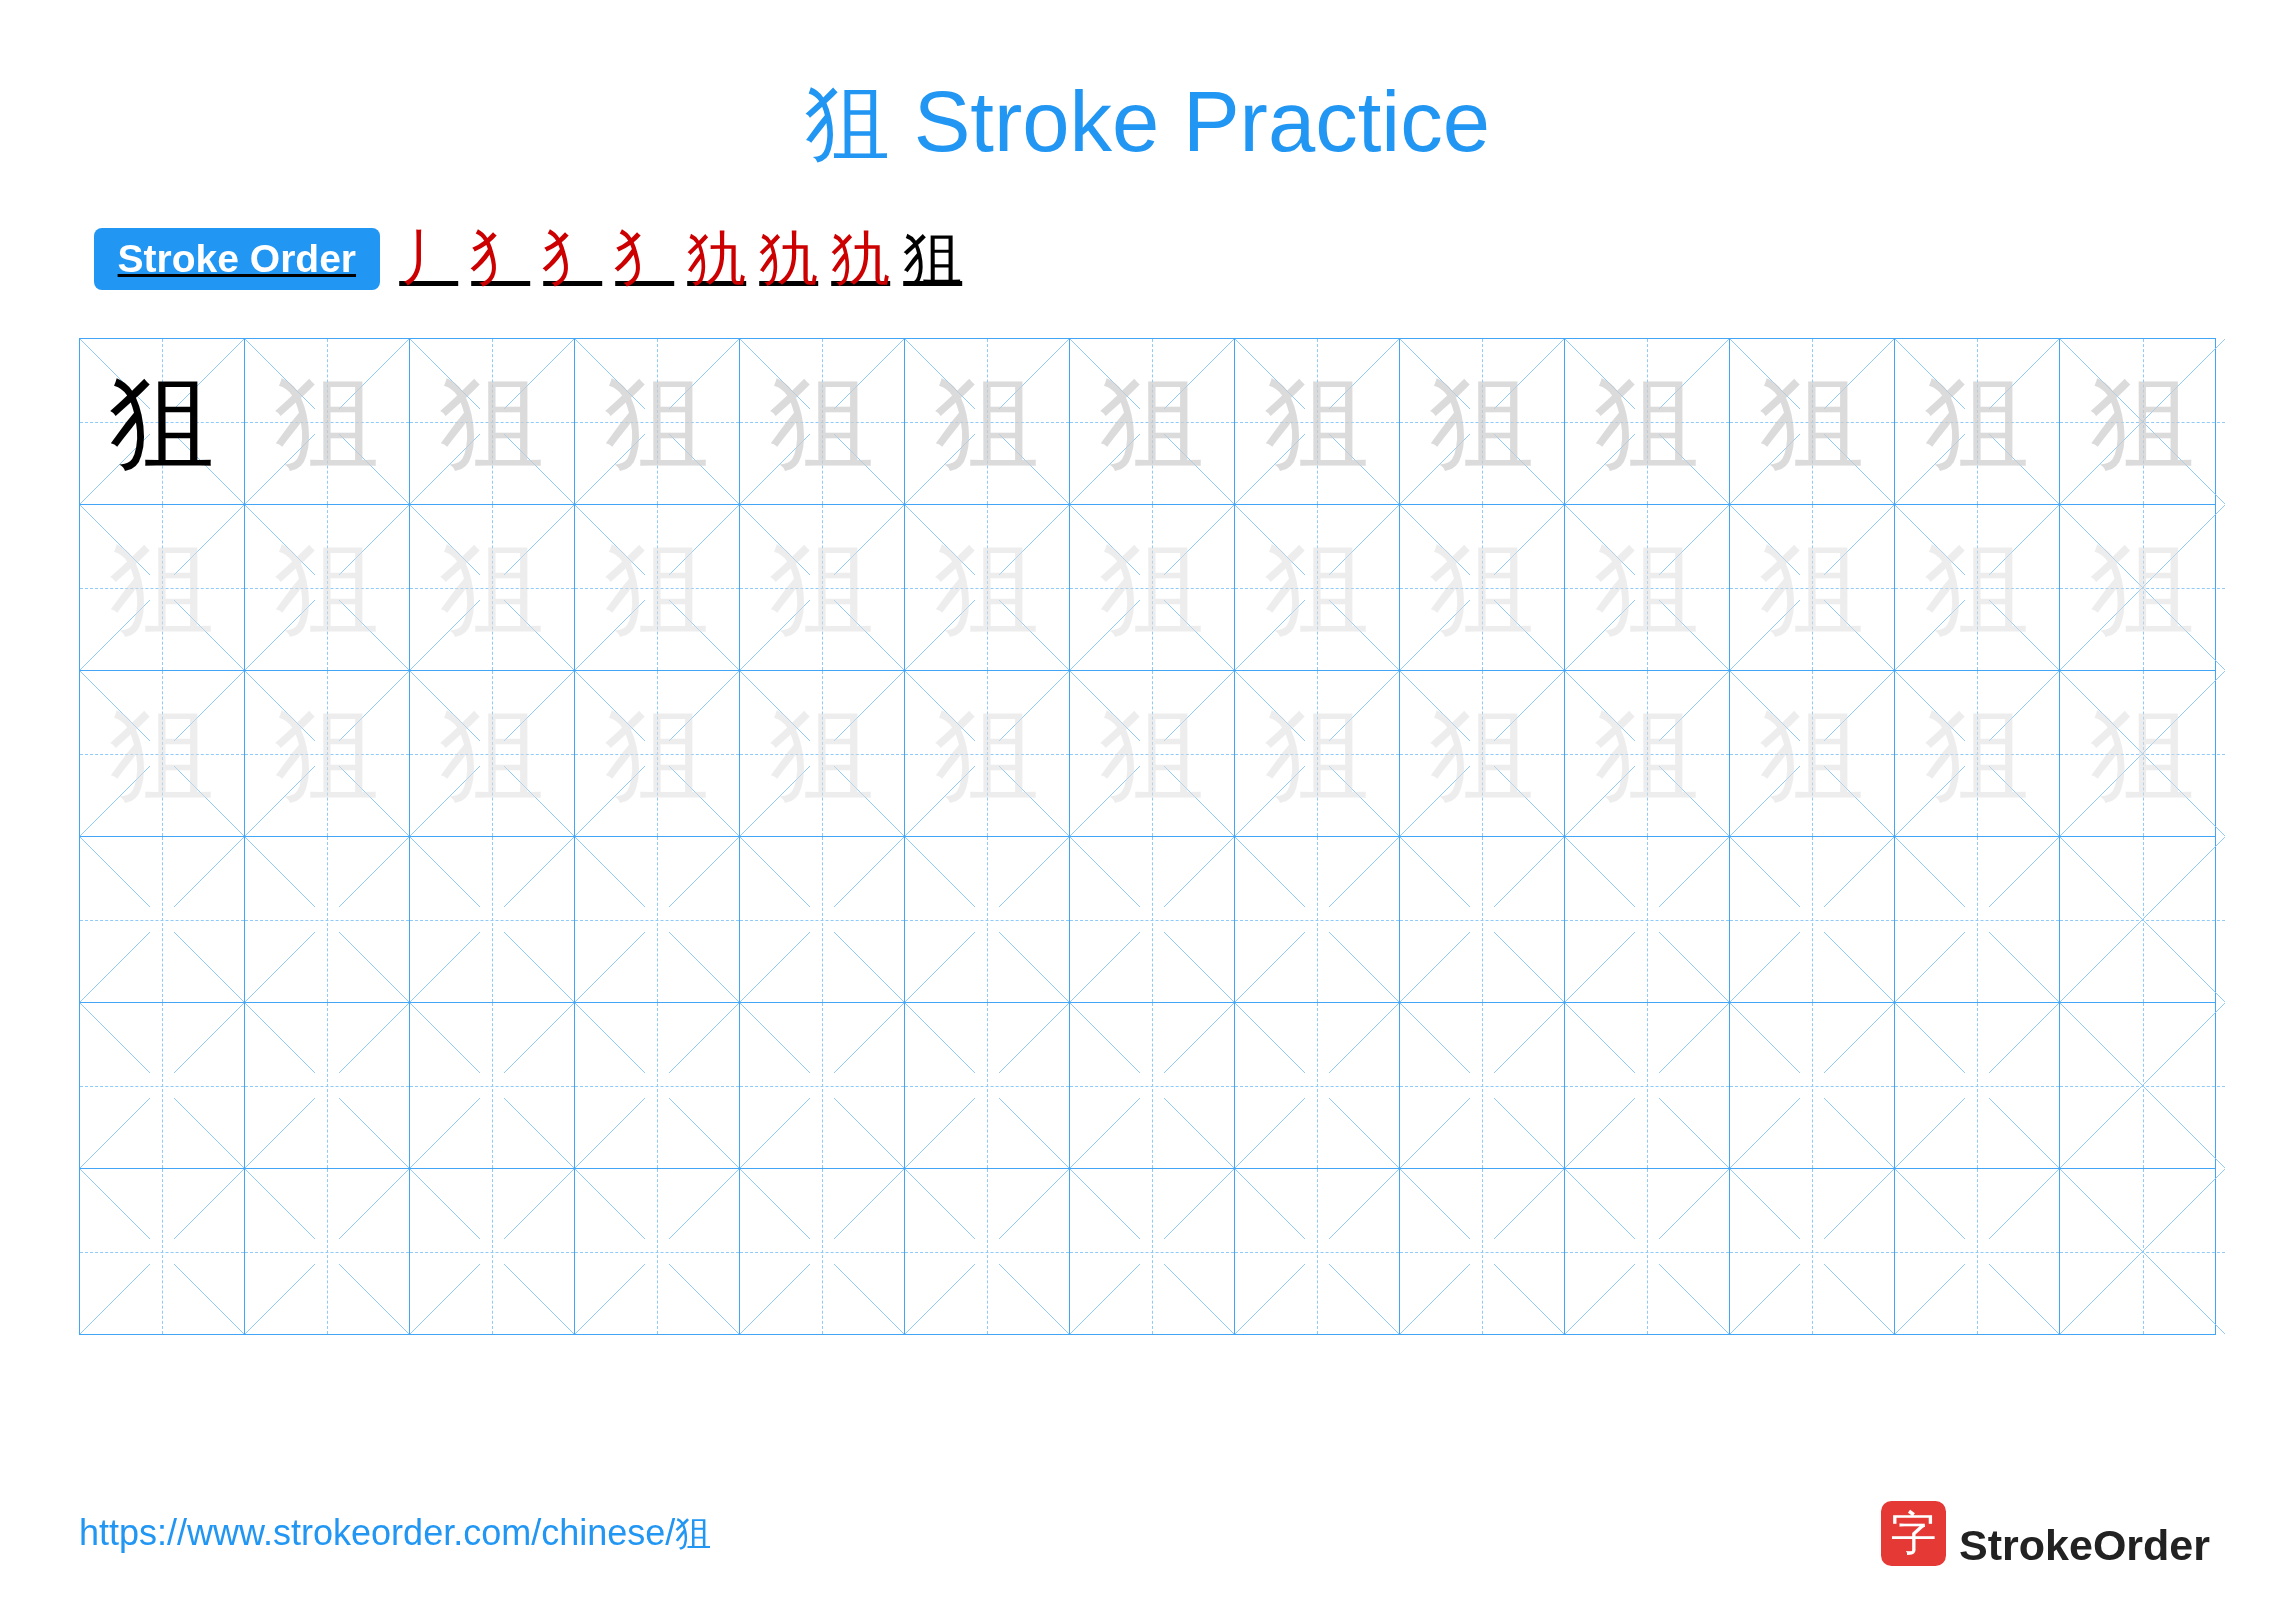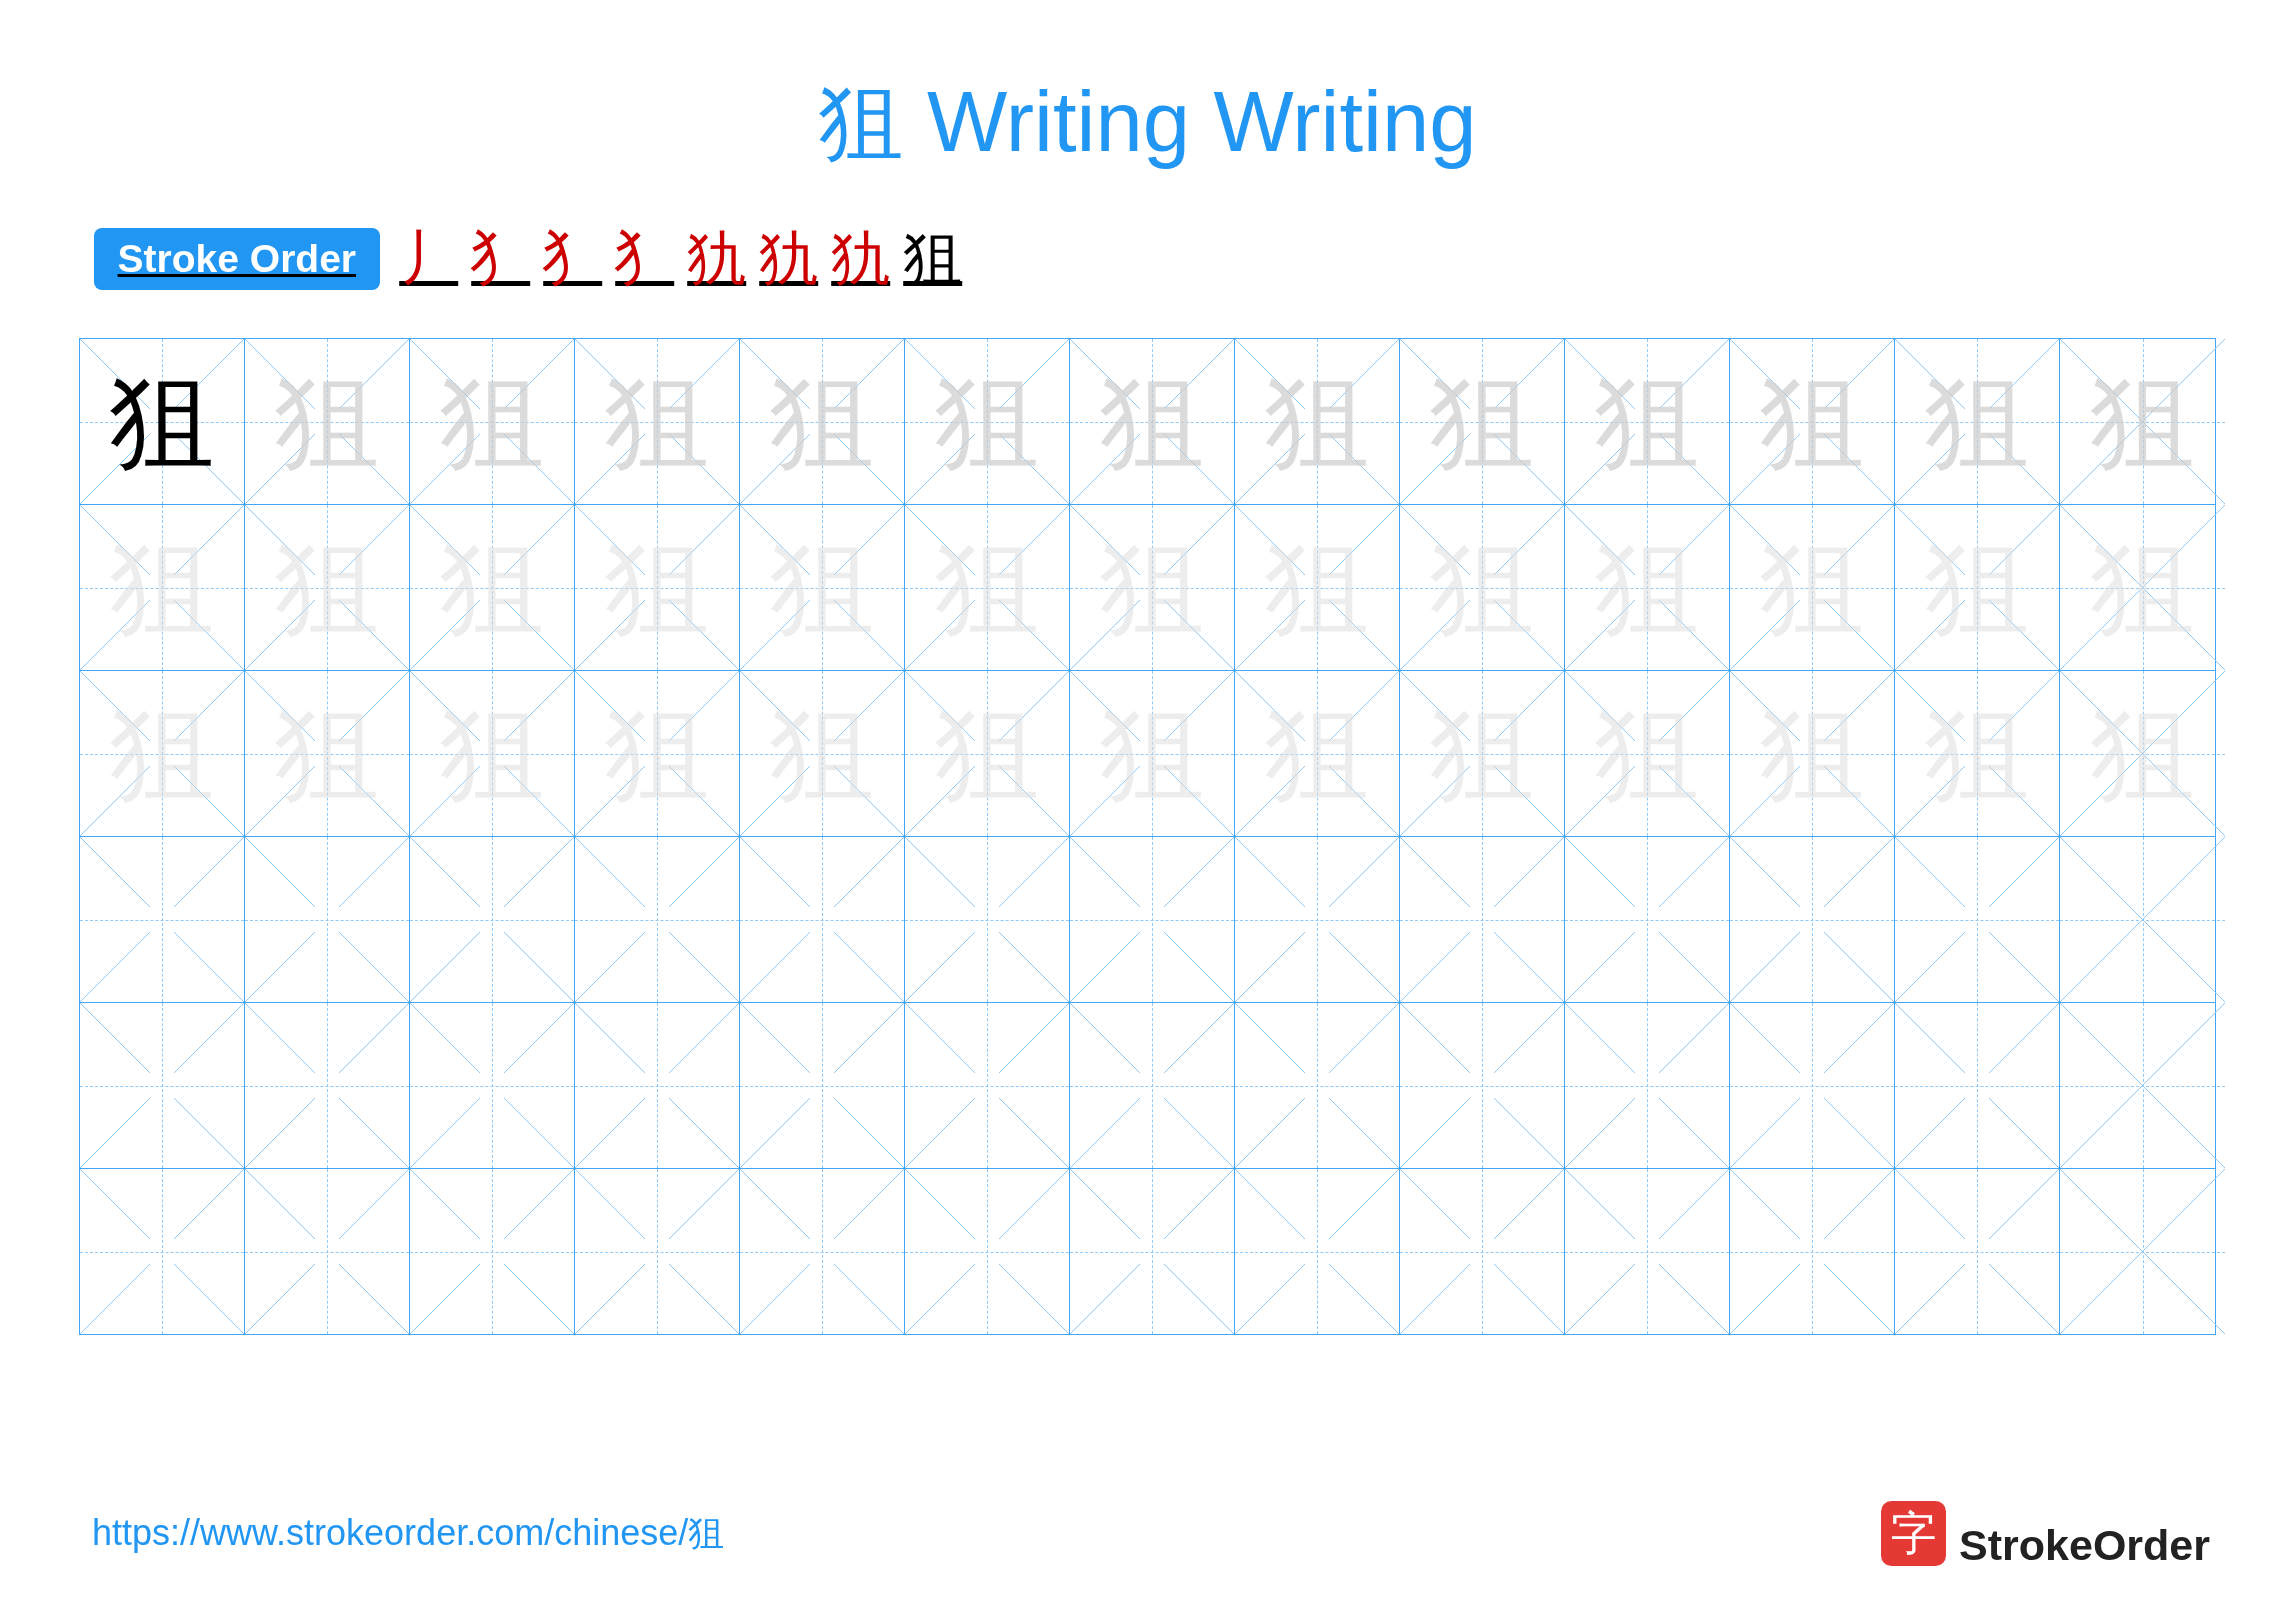--- a/index.html
+++ b/index.html
@@ -129,21 +129,21 @@
       line-height: 1;
     }
     .char-dark { color: #000000; }
     .char-light { color: #cccccc; opacity: 0.7; }
     .char-lighter { color: #dddddd; opacity: 0.5; }
 
     
     .footer {
       position: absolute;
       bottom: 52px;
-      left: 92px;
+      left: 79px;
       right: 85px;
       display: flex;
       align-items: center;
       justify-content: space-between;
     }
     .footer-url {
       font-size: 36px;
       color: #2196F3;
       font-family: Arial, sans-serif;
     }
@@ -169,21 +169,21 @@
       font-weight: bold;
       font-family: Arial, sans-serif;
       color: #222;
       margin-top: 24px;
     }
   </style>
 </head>
 <body>
 
 <div class="title-section">
-  <span class="title-text">狙 Writing Writing</span>
+  <span class="title-text">狙 Stroke Practice</span>
 </div>
 
 <div class="stroke-order-section">
   <div class="stroke-order-badge">Stroke Order</div>
   <div class="stroke-chars">
     <span class="stroke-char">丿</span>
     <span class="stroke-char">犭</span>
     <span class="stroke-char">犭</span>
     <span class="stroke-char">犭</span>
     <span class="stroke-char">犰</span>

